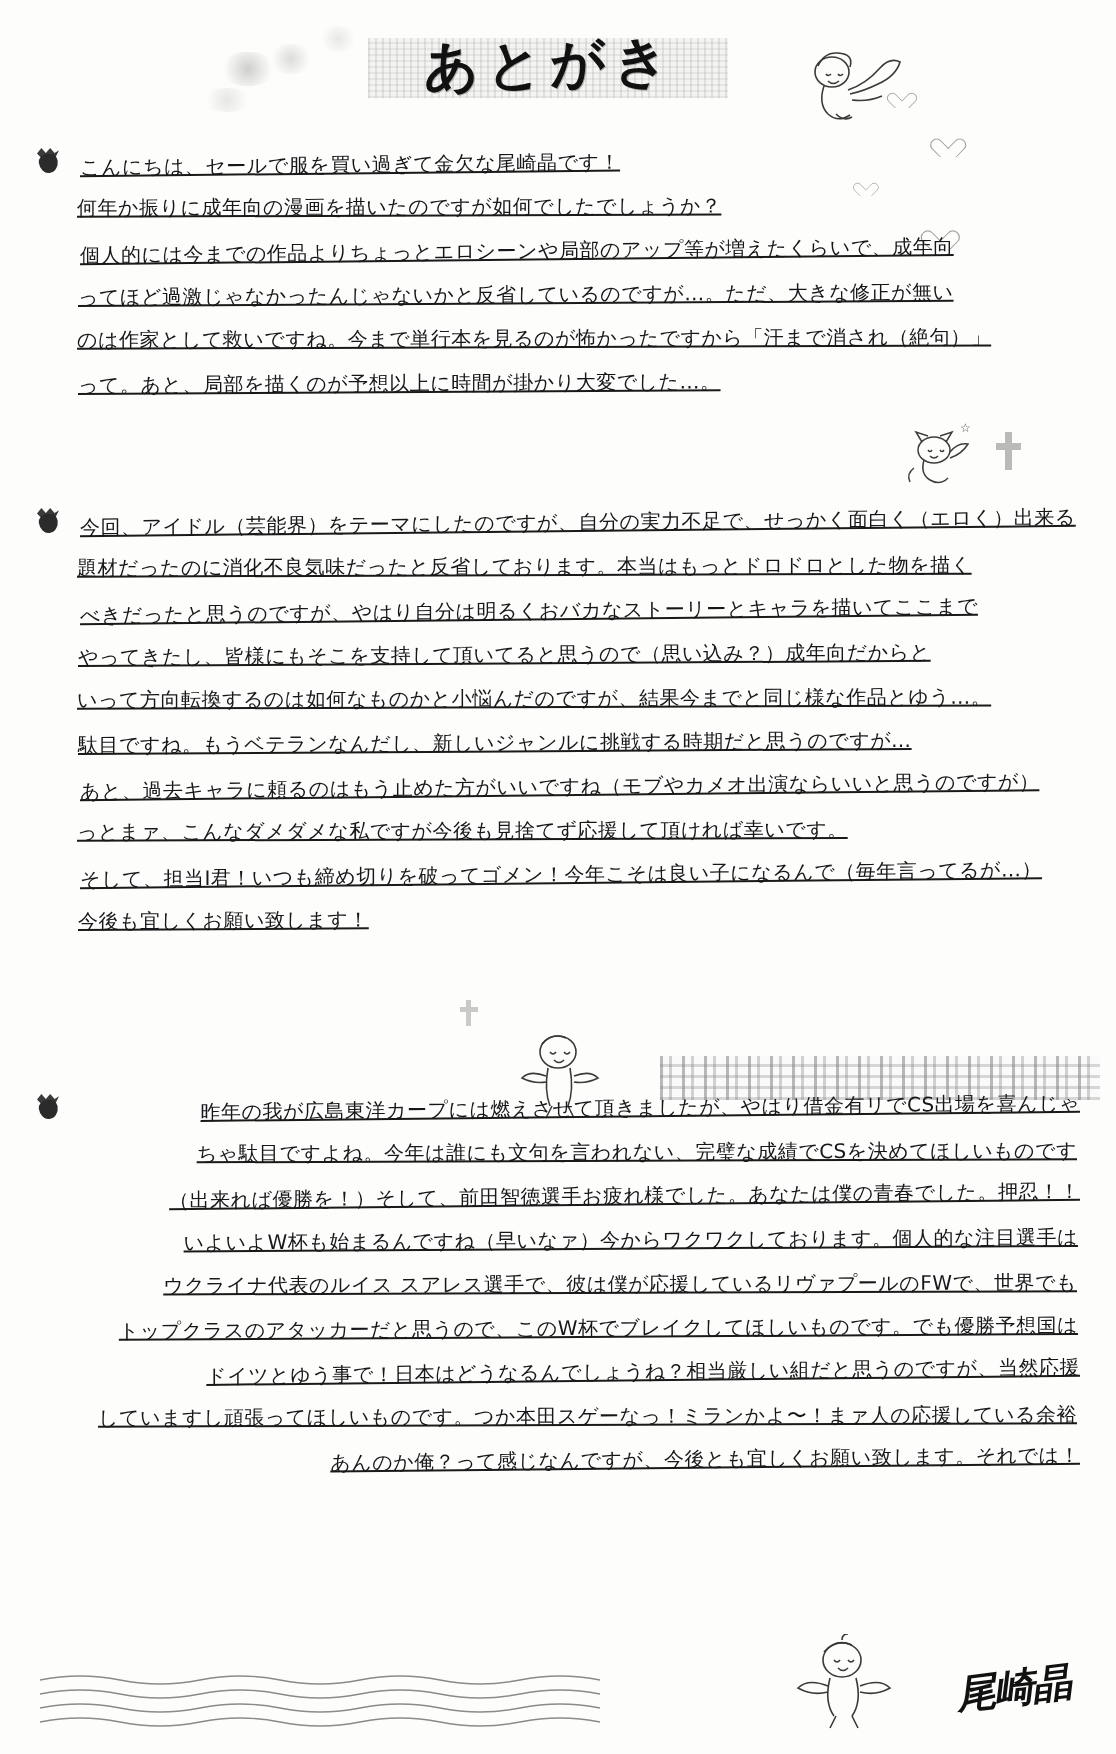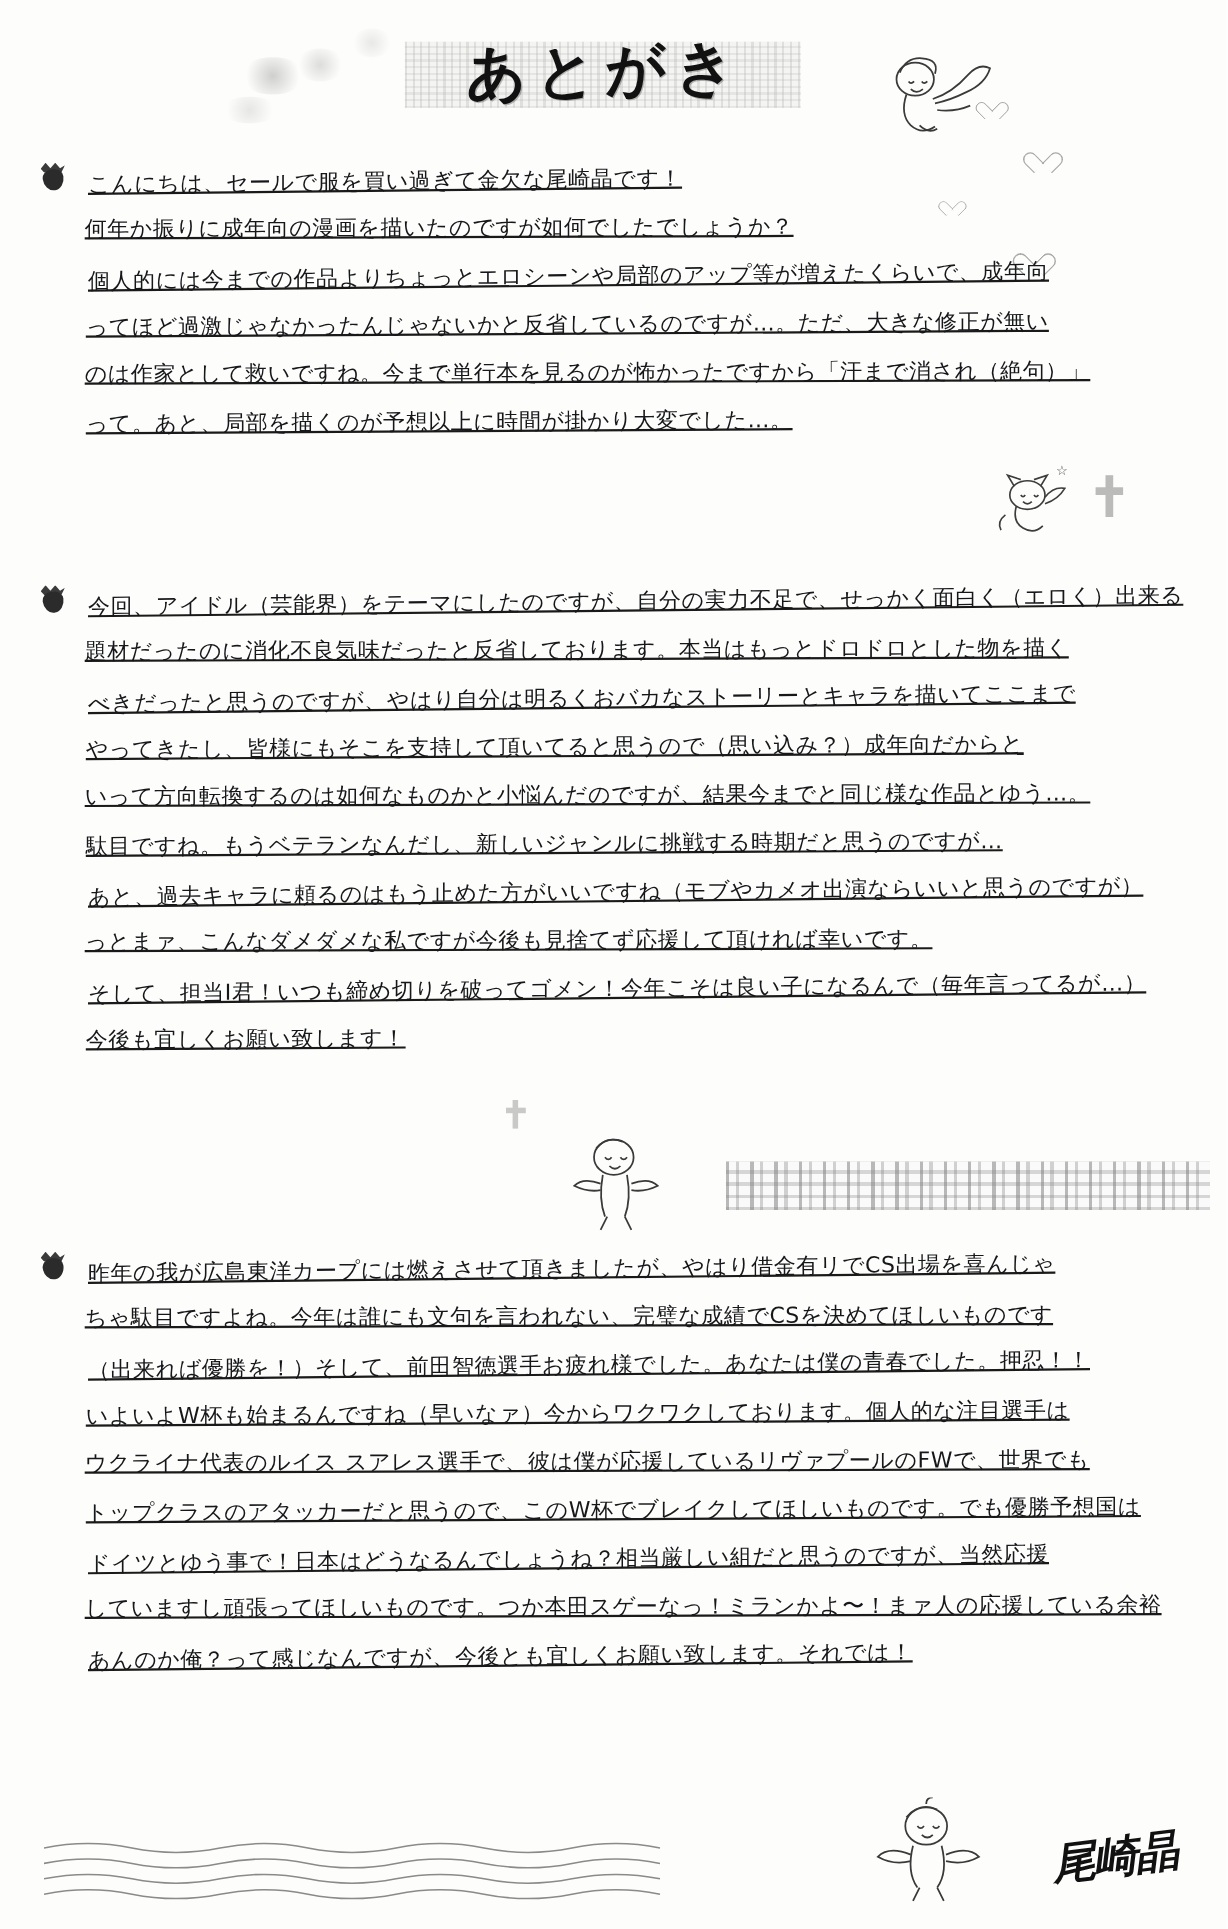--- a/index.html
+++ b/index.html
@@ -239,21 +239,21 @@
         <span class="berry"></span>
     </span>
     <div class="line">こんにちは、セールで服を買い過ぎて金欠な尾崎晶です！</div>
     <div class="line">何年か振りに成年向の漫画を描いたのですが如何でしたでしょうか？</div>
     <div class="line">個人的には今までの作品よりちょっとエロシーンや局部のアップ等が増えたくらいで、成年向</div>
     <div class="line">ってほど過激じゃなかったんじゃないかと反省しているのですが…。ただ、大きな修正が無い</div>
     <div class="line">のは作家として救いですね。今まで単行本を見るのが怖かったですから「汗まで消され（絶句）」</div>
     <div class="line">って。あと、局部を描くのが予想以上に時間が掛かり大変でした…。</div>
   </div>
 
-  <div class="para" style="top:524px;">
+  <div class="para" style="top:500px;">
     <span class="bullet">
       <span class="leaf"></span>
         <span class="berry"></span>
     </span>
     <div class="line">今回、アイドル（芸能界）をテーマにしたのですが、自分の実力不足で、せっかく面白く（エロく）出来る</div>
     <div class="line">題材だったのに消化不良気味だったと反省しております。本当はもっとドロドロとした物を描く</div>
     <div class="line">べきだったと思うのですが、やはり自分は明るくおバカなストーリーとキャラを描いてここまで</div>
     <div class="line">やってきたし、皆様にもそこを支持して頂いてると思うので（思い込み？）成年向だからと</div>
     <div class="line">いって方向転換するのは如何なものかと小悩んだのですが、結果今までと同じ様な作品とゆう…。</div>
     <div class="line">駄目ですね。もうベテランなんだし、新しいジャンルに挑戦する時期だと思うのですが…</div>
@@ -275,21 +275,21 @@
       <path d="M34 46 q-16 -6 -24 2 q12 6 24 4"></path>
       <path d="M62 46 q16 -6 24 2 q-12 6 -24 4"></path>
       <path d="M40 76 l-6 12 M56 76 l6 12"></path>
     </g>
   </svg>
   <div class="cross" style="left:460px;top:1000px;width:18px;height:26px;opacity:.35;">
     <div class="v" style="left:6px;width:5px;height:26px;"></div>
       <div class="h" style="top:7px;width:18px;height:5px;"></div>
   </div>
 
-  <div class="para" style="top:1130px;">
+  <div class="para" style="top:1086px;text-align:right;">
     <span class="bullet">
       <span class="leaf"></span>
         <span class="berry"></span>
     </span>
     <div class="line">昨年の我が広島東洋カープには燃えさせて頂きましたが、やはり借金有リでCS出場を喜んじゃ</div>
     <div class="line">ちゃ駄目ですよね。今年は誰にも文句を言われない、完璧な成績でCSを決めてほしいものです</div>
     <div class="line">（出来れば優勝を！）そして、前田智徳選手お疲れ様でした。あなたは僕の青春でした。押忍！！</div>
     <div class="line">いよいよW杯も始まるんですね（早いなァ）今からワクワクしております。個人的な注目選手は</div>
     <div class="line">ウクライナ代表のルイス スアレス選手で、彼は僕が応援しているリヴァプールのFWで、世界でも</div>
     <div class="line">トップクラスのアタッカーだと思うので、このW杯でブレイクしてほしいものです。でも優勝予想国は</div>

